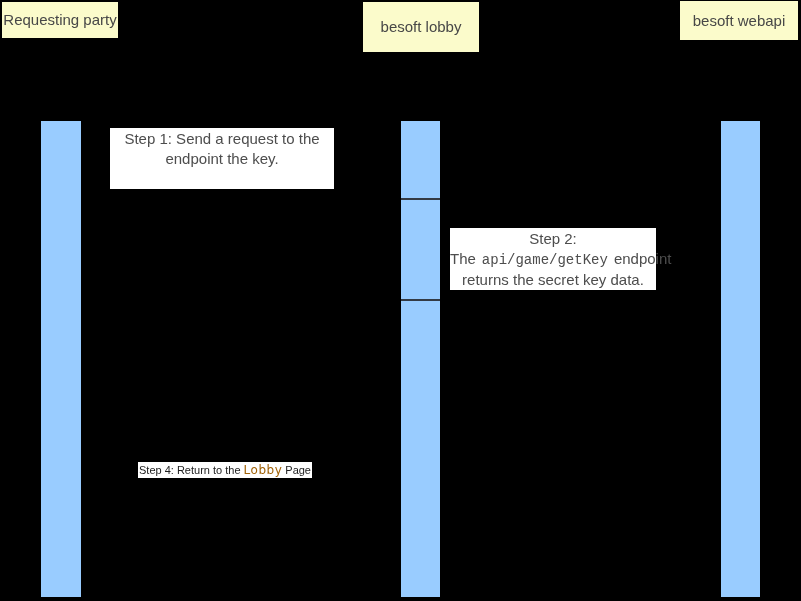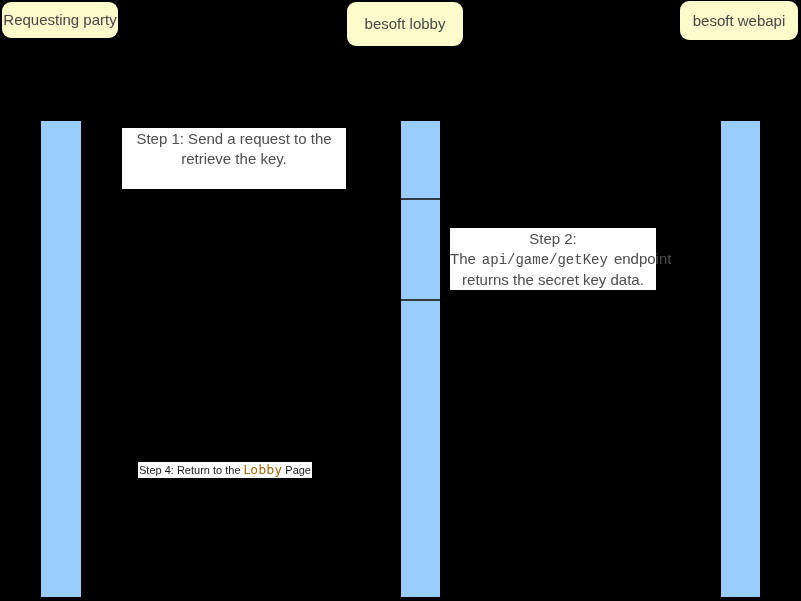--- a/index.html
+++ b/index.html
@@ -12,32 +12,32 @@
     width: 801px;
     height: 601px;
     background: #000000;
     overflow: hidden;
     font-family: "Liberation Sans", sans-serif;
   }
   
   .actor {
     position: absolute;
     background: #FBFBCB;
-    border-radius: 9px;
+    border-radius: 0;
     color: #474747;
     font-size: 15px;
     display: flex;
     align-items: center;
     justify-content: center;
     text-align: center;
     line-height: 18px;
     box-sizing: border-box;
   }
   #actor-requesting-party { left: 2px;   top: 2px; width: 116px; height: 36px; }
-  #actor-besoft-lobby     { left: 347px; top: 2px; width: 116px; height: 44px; }
+  #actor-besoft-lobby     { left: 363px; top: 2px; width: 116px; height: 50px; }
   #actor-besoft-webapi    { left: 680px; top: 1px; width: 118px; height: 39px; }
   
   .bar {
     position: absolute;
     top: 121px;
     height: 476px;
     background: #99CCFF;
   }
   #bar-requesting-party { left: 41px;  width: 40px; }
   #bar-besoft-lobby     { left: 401px; width: 39px; }
@@ -61,21 +61,21 @@
     white-space: nowrap;
   }
   .msg .line { display: block; }
   .code {
     font-family: "Liberation Mono", "DejaVu Sans Mono", monospace;
     margin: 0 6px;
     font-size: 14px;
   }
   #msg-step1 {
     left: 110px; top: 128px; width: 224px; height: 61px;
-    font-size: 15px; line-height: 20px; padding-top: 1px; margin-left: 12px;
+    font-size: 15px; line-height: 20px; padding-top: 1px;
   }
   #msg-step2 {
     left: 450px; top: 228px; width: 206px; height: 62px;
     font-size: 15px; line-height: 20px; padding-top: 1px;
   }
   #msg-step3 {
     left: 111px; top: 343px; width: 274px; height: 38px;
     padding-top: 1px;
   }
   #msg-step3 .title { font-size: 17px; line-height: 21px; }
@@ -115,21 +115,21 @@
 
   <div class="bar" id="bar-besoft-lobby">
     <div class="divider" id="divider-1"></div>
     <div class="divider" id="divider-2"></div>
   </div>
 
   <div class="bar" id="bar-besoft-webapi"></div>
 
   <div class="msg" id="msg-step1">
     <span class="line">Step 1: Send a request to the</span>
-    <span class="line">retrieve the key.</span>
+    <span class="line">endpoint the key.</span>
   </div>
 
   <div class="msg" id="msg-step2">
     <span class="line">Step 2:</span>
     <span class="line"><span>The</span><span class="code">api/game/getKey</span><span>endpoint</span></span>
     <span class="line">returns the secret key data.</span>
   </div>
 
 
   <div class="msg" id="msg-step4">

